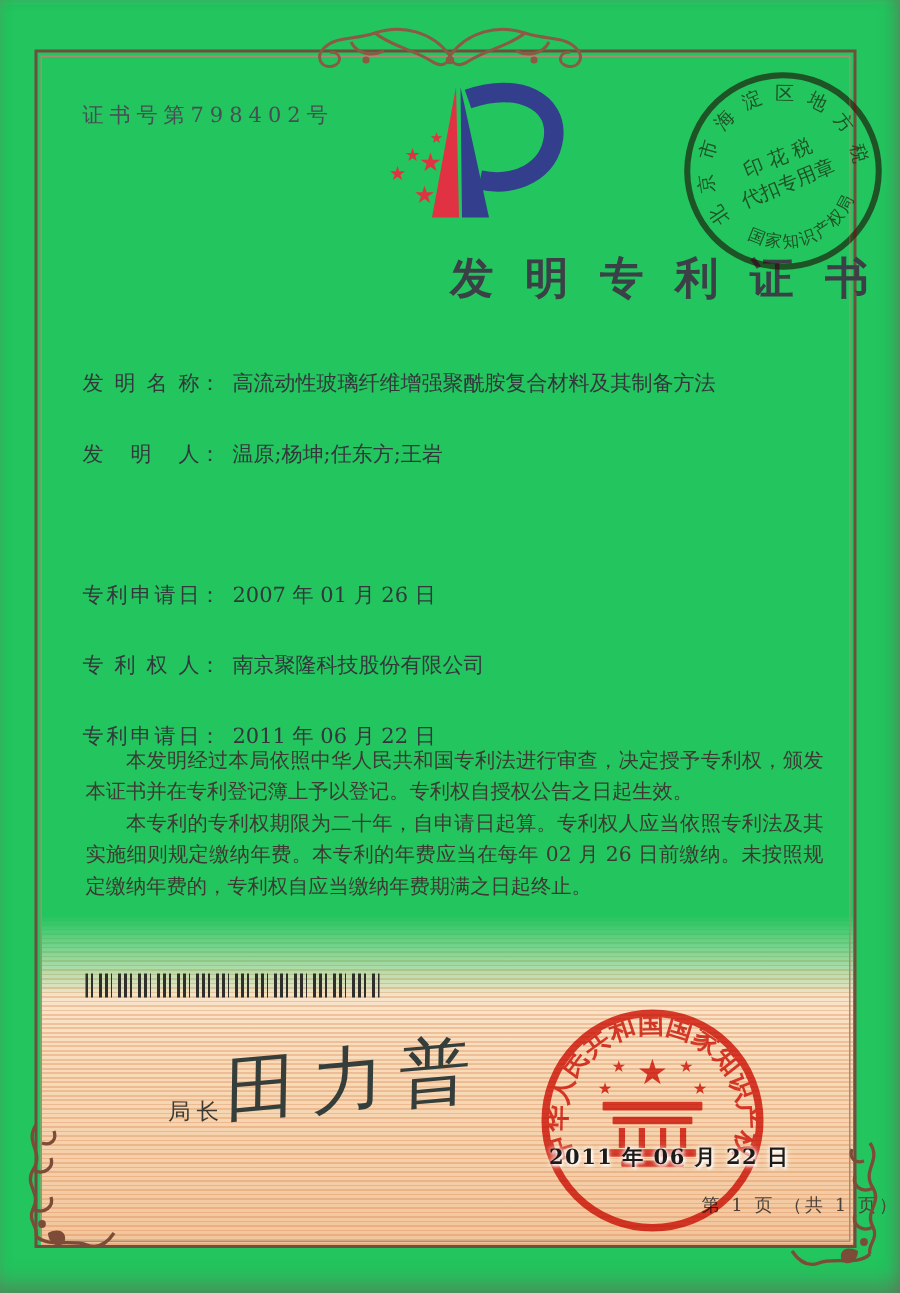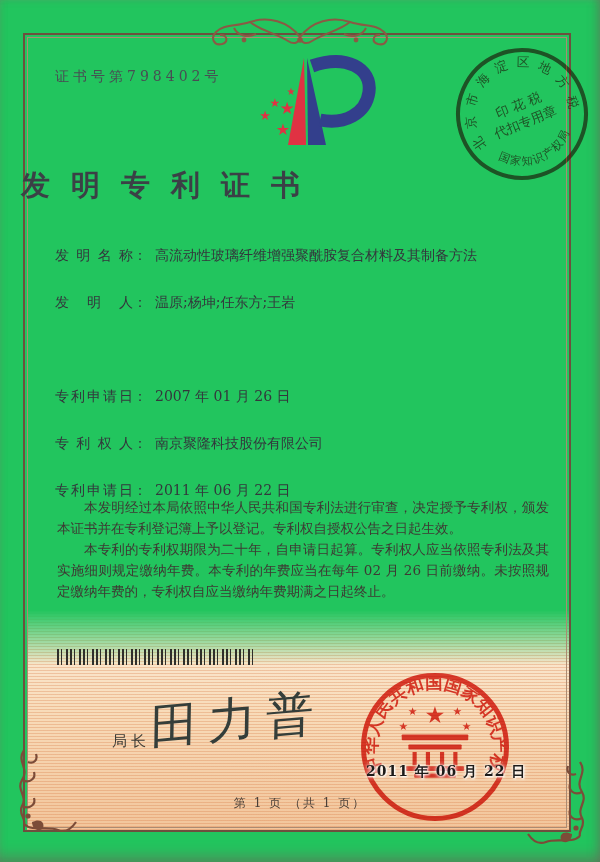--- a/index.html
+++ b/index.html
@@ -23,21 +23,21 @@
     background:
       repeating-linear-gradient(0deg, rgba(214,118,64,.30) 0 1px, rgba(255,255,255,0) 1px 3px),
       linear-gradient(180deg,#fbeedd 0%, #f8dcba 45%, #f2c59b 100%);
     -webkit-mask-image:linear-gradient(180deg,transparent 0,#000 25%);
     mask-image:linear-gradient(180deg,transparent 0,#000 25%);}
   .cert-no{position:absolute;left:55px;top:68px;z-index:3;font-size:14px;
     letter-spacing:4px;color:#484d53;}
   .logo{position:absolute;left:248px;top:50px;z-index:3;}
   .tax-stamp{position:absolute;left:446px;top:38px;width:152px;height:152px;z-index:5;
     transform:rotate(-22deg);opacity:.82;mix-blend-mode:multiply;}
-  .title{position:absolute;left:0;top:166px;width:100%;z-index:3;text-align:left;
+  .title{position:absolute;left:0;top:166px;width:100%;z-index:3;text-align:right;
     font-size:29px;font-weight:600;letter-spacing:21px;text-indent:21px;color:#3b4046;}
   .field-row{position:absolute;left:55px;z-index:3;font-size:14px;color:#33373c;white-space:nowrap;}
   .f-label{display:inline-block;width:78px;text-align:justify;text-align-last:justify;}
   .f-colon{display:inline-block;margin-right:8px;}
   .body-text{position:absolute;left:57px;top:497px;width:492px;z-index:3;
     font-size:13.5px;line-height:21px;color:#3e3933;text-align:justify;}
   .body-text p{margin:0;text-indent:2em;}
   .barcode{position:absolute;left:57px;top:649px;width:196px;height:16px;z-index:3;
     background:repeating-linear-gradient(90deg,
       #2f2e2b 0 2px, rgba(0,0,0,0) 2px 4px,
@@ -45,21 +45,21 @@
       #2f2e2b 9px 11px, rgba(0,0,0,0) 11px 13px);}
   .sig-title{position:absolute;left:112px;top:732px;z-index:3;font-size:15px;
     letter-spacing:4px;color:#3b3a34;}
   .sig-name{position:absolute;left:150px;top:688px;z-index:3;font-size:48px;
     color:#353e3a;letter-spacing:10px;transform:rotate(-5deg) skewX(-6deg);font-weight:500;}
   .seal-main{position:absolute;left:356px;top:668px;width:158px;height:158px;z-index:4;
     mix-blend-mode:multiply;opacity:.92;}
   .seal-date{position:absolute;left:366px;top:763px;z-index:6;font-size:14px;font-weight:700;
     color:#1d1b19;letter-spacing:1px;white-space:nowrap;
     text-shadow:0 0 3px #fff,0 0 6px #fff,1px 1px 2px #fff;}
-  .footer{position:absolute;left:0;top:795px;width:100%;z-index:3;text-align:center;
+  .footer{position:absolute;left:0;top:795px;width:100%;z-index:3;text-align:right;
     font-size:12px;letter-spacing:2px;color:#4c4038;}
   .fl-top{position:absolute;left:204px;top:10px;z-index:3;}
   .fl-bl{position:absolute;left:14px;top:748px;z-index:6;}
   .fl-br{position:absolute;left:526px;top:760px;z-index:6;transform:scaleX(-1);}
 </style>
 </head>
 <body>
 
 <div class="photo">
 

